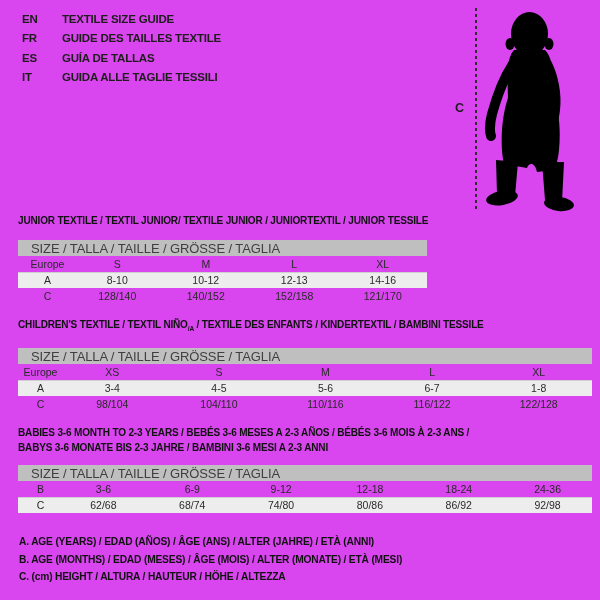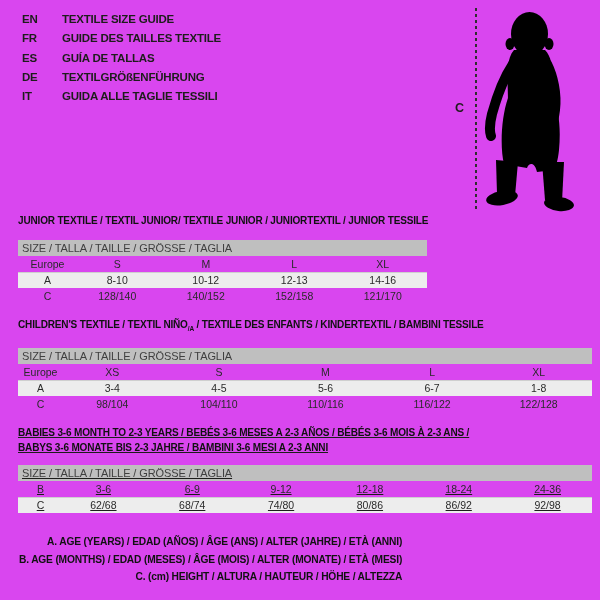--- a/index.html
+++ b/index.html
@@ -14,61 +14,57 @@
   
   .c-label{position:absolute;left:455px;top:101px;font-weight:bold;font-size:12.5px;}
   .dotted-line{position:absolute;left:475px;top:8px;width:2px;height:204px;
                background:repeating-linear-gradient(to bottom,#2e2e2e 0 3px,transparent 3px 6px);}
   svg.baby{position:absolute;left:481px;top:10px;width:100px;height:202px;}
 
   
   .table-block{position:absolute;left:18px;}
   .t1{top:213px;width:409px;}
   .t2{top:317px;width:574px;}
-  .t3{top:425px;width:574px;text-decoration:underline;}
+  .t3{top:425px;width:574px;}
   .tbl-title div{font-weight:bold;font-size:10.8px;line-height:15px;white-space:nowrap;
                  letter-spacing:-0.2px;transform:scaleX(.93);transform-origin:0 50%;color:#111;}
   .tbl-title{margin-bottom:12px;}
   .t3 .tbl-title{margin-bottom:10px;}
   .tbl-title sub{font-size:7px;}
   table{border-collapse:collapse;table-layout:fixed;width:100%;font-size:10.5px;color:#2a2a2a;}
   tr{height:16px;}
   td{padding:0;overflow:hidden;}
-  td.size-bar{background:#bfbfbf;color:#3f3f3f;padding-left:4px;font-size:11px;letter-spacing:-0.1px;}
+  td.size-bar{background:#bfbfbf;color:#3f3f3f;padding-left:13px;font-size:13px;letter-spacing:-0.1px;}
   td.rlabel{text-align:center;padding-left:4px;}
   td.val{text-align:center;}
   tr.shaded td{background:#ededed;}
   tr.first-data td{border-bottom:1px solid #cfcfcf;}
 
   
-  .footnotes{position:absolute;left:19px;top:533px;text-align:right;}
+  .footnotes{position:absolute;left:19px;top:533px;}
   .foot-line{font-weight:bold;font-size:11px;line-height:17.6px;white-space:nowrap;
              letter-spacing:-0.2px;transform:scaleX(.93);transform-origin:0 50%;color:#111;}
 </style>
 </head>
 <body>
 
 <div class="page">
 
   <section class="lang-list" id="langs">
       <div class="lang-row">
         <span class="lang-code">EN</span>
         <span>TEXTILE SIZE GUIDE</span>
       </div>
       <div class="lang-row">
         <span class="lang-code">FR</span>
         <span>GUIDE DES TAILLES TEXTILE</span>
       </div>
       <div class="lang-row">
         <span class="lang-code">ES</span>
         <span>GUÍA DE TALLAS</span>
-      </div>
-      <div class="lang-row">
-        <span class="lang-code">DE</span>
-        <span>TEXTILGRÖßENFÜHRUNG</span>
       </div>
       <div class="lang-row">
         <span class="lang-code">IT</span>
         <span>GUIDA ALLE TAGLIE TESSILI</span>
       </div>
     </section>
 
   <span class="c-label">C</span>
   <div class="dotted-line"></div>
 

